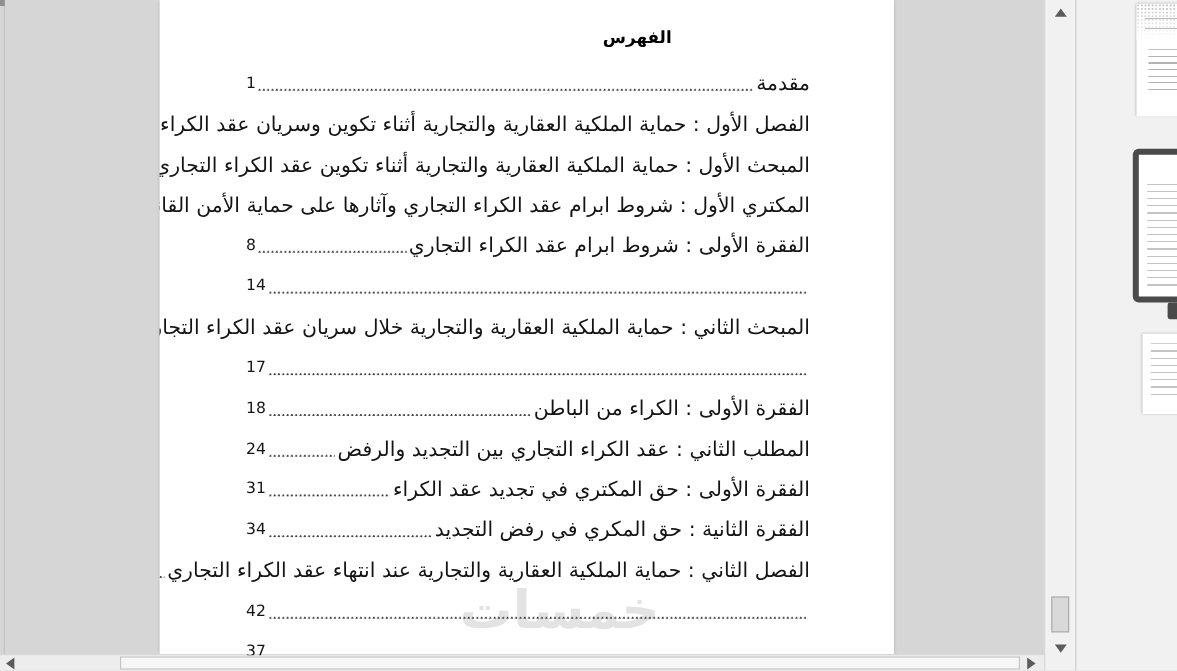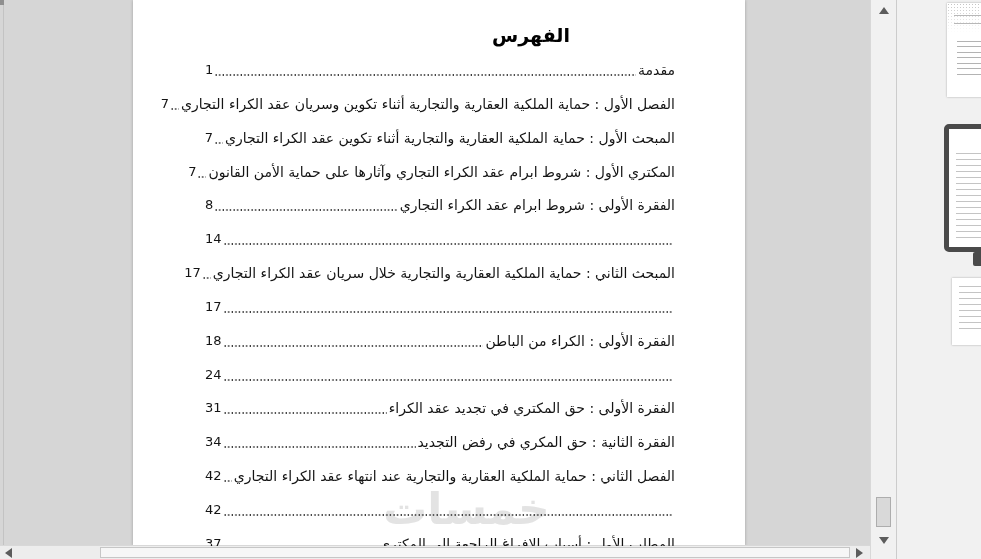--- a/index.html
+++ b/index.html
@@ -7,27 +7,27 @@
   #viewer{position:relative;width:981px;height:559px;background:#d6d6d6;overflow:hidden;}
 
   
   #left-edge-line{position:absolute;left:3px;top:0;width:1px;height:545px;background:#c3c3c3;}
   #corner-dot{position:absolute;left:0;top:0;width:4px;height:5px;background:#8f8f8f;}
 
   
   #page{position:absolute;left:133px;top:0;width:612px;height:546px;background:#ffffff;
         box-shadow:0 0 3px rgba(0,0,0,.25);overflow:hidden;}
   #doc-title{position:absolute;top:24px;left:184px;right:0;text-align:center;
-             font-size:19px;font-weight:bold;color:#000;direction:rtl;z-index:2;}
+             font-size:14px;font-weight:bold;color:#000;direction:rtl;z-index:2;}
   #watermark{position:absolute;left:250px;top:483px;font-size:44px;font-weight:bold;
              color:#e3e3e3;z-index:1;direction:rtl;letter-spacing:1px;}
   #toc-list{position:absolute;top:57px;left:72px;right:70px;z-index:2;}
   .toc-row{display:flex;direction:rtl;align-items:flex-start;height:33.85px;
            padding-top:5px;box-sizing:border-box;}
-  .toc-text{white-space:nowrap;font-size:14px;line-height:16px;color:#141414;}
+  .toc-text{white-space:nowrap;font-size:17px;line-height:16px;color:#141414;}
   .toc-leader{flex:1;min-width:8px;height:16px;margin:0 2px;
       background-image:radial-gradient(circle at 1.2px 13px,#3c3c3c 0.75px,transparent 1px);
       background-size:3.6px 16px;background-repeat:repeat-x;}
   .toc-page{font-size:13px;line-height:16px;color:#141414;}
 
   
   #vscroll{position:absolute;left:870px;top:0;width:26px;height:559px;background:#f1f1f1;
            border-left:1px solid #d8d8d8;box-sizing:border-box;}
   .arrow-up{width:0;height:0;border-left:5px solid transparent;border-right:5px solid transparent;
             border-bottom:7px solid #5c5c5c;}
@@ -122,20 +122,21 @@
         <div class="toc-row">
           <span class="toc-leader"></span>
           <span class="toc-page">17</span>
         </div>
         <div class="toc-row">
           <span class="toc-text">الفقرة الأولى : الكراء من الباطن</span>
           <span class="toc-leader"></span>
           <span class="toc-page">18</span>
         </div>
         <div class="toc-row">
+          <span class="toc-text">المطلب الثاني : عقد الكراء التجاري بين التجديد والرفض</span>
           <span class="toc-leader"></span>
           <span class="toc-page">24</span>
         </div>
         <div class="toc-row">
           <span class="toc-text">الفقرة الأولى : حق المكتري في تجديد عقد الكراء</span>
           <span class="toc-leader"></span>
           <span class="toc-page">31</span>
         </div>
         <div class="toc-row">
           <span class="toc-text">الفقرة الثانية : حق المكري في رفض التجديد</span>
@@ -145,21 +146,20 @@
         <div class="toc-row">
           <span class="toc-text">الفصل الثاني : حماية الملكية العقارية والتجارية عند انتهاء عقد الكراء التجاري</span>
           <span class="toc-leader"></span>
           <span class="toc-page">42</span>
         </div>
         <div class="toc-row">
           <span class="toc-leader"></span>
           <span class="toc-page">42</span>
         </div>
         <div class="toc-row">
-          <span class="toc-text">المطلب الأول : أسباب الإفراغ الراجعة إلى المكتري</span>
           <span class="toc-leader"></span>
           <span class="toc-page">37</span>
         </div>
       </div>
   </div>
 
   <div id="hscroll">
     <div id="hscroll-left" class="arrow-left"></div>
     <div id="hscroll-thumb"></div>
     <div id="hscroll-right" class="arrow-right"></div>

